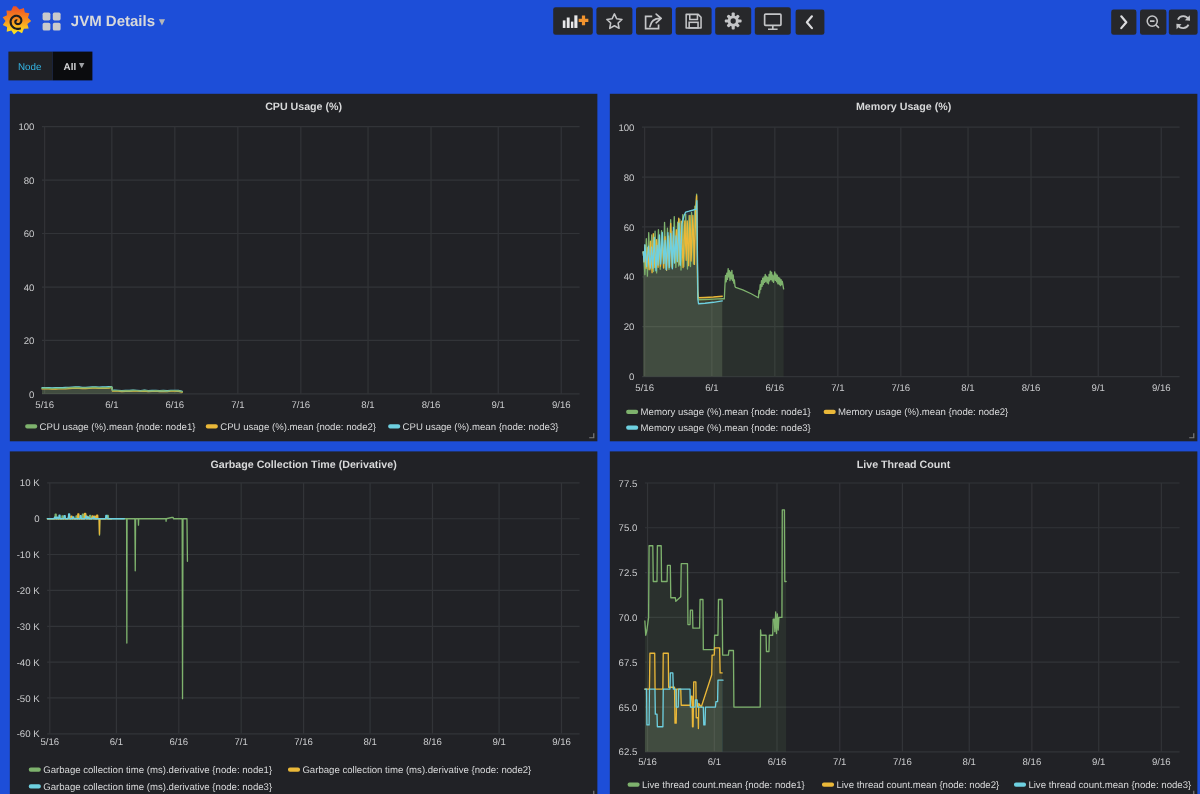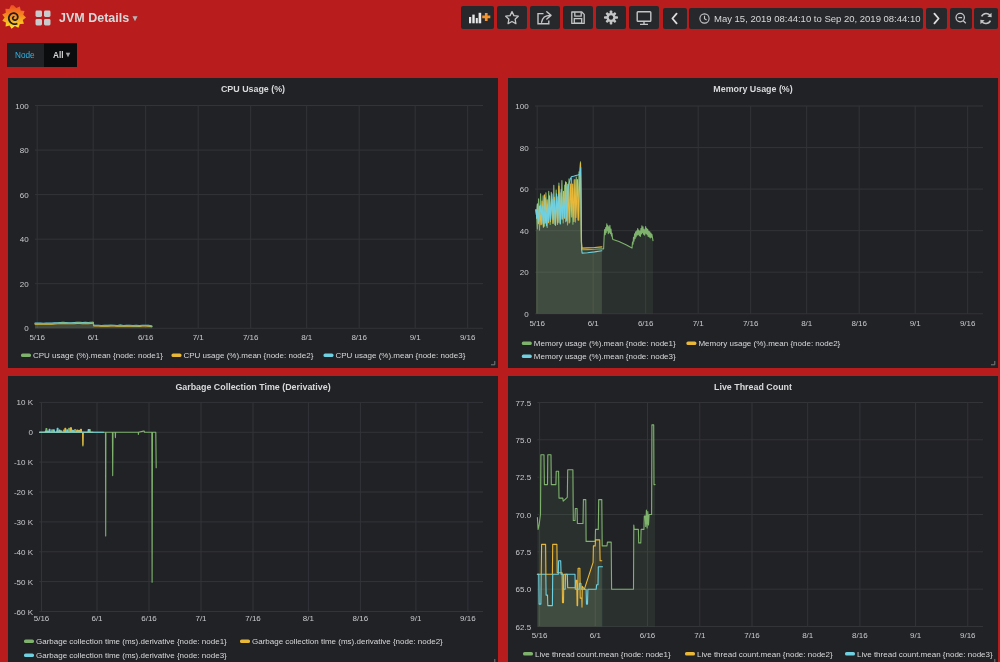--- a/index.html
+++ b/index.html
@@ -1,16 +1,16 @@
 <!DOCTYPE html>
 <html><head><meta charset="utf-8"><style>
 html,body{margin:0;padding:0;width:1000px;height:662px;background:#161719;overflow:hidden;font-family:"Liberation Sans",sans-serif;}
 *{box-sizing:border-box}
 </style></head><body>
-<div style="position:relative;width:1000px;height:662px;background:#b91c1c">
+<div style="position:relative;width:1000px;height:662px;background:#1d4ed8">
 <div style="position:absolute;left:0;top:0;width:1000px;height:36px">
 <svg style="position:absolute;left:2px;top:4px" width="24" height="27" viewBox="0 0 24 27">
 <defs>
           <linearGradient id="glg" x1="0" y1="0" x2="0" y2="1">
 <stop offset="0" stop-color="#ef4e24"></stop>
             <stop offset="0.5" stop-color="#f79220"></stop>
             <stop offset="1" stop-color="#fced22"></stop>
           </linearGradient>
         </defs>
 <path d="M11.5,1.2 L14.2,4.0 L17.9,2.6 L18.7,6.4 L22.5,7.0 L21.3,10.8 L24,13.6 L20.8,15.9 L21.9,19.8 L17.9,20.0 L16.4,23.8 L12.9,21.9 L9.6,24.8 L7.5,21.4 L3.6,22.4 L3.9,18.4 L0.3,16.8 L2.6,13.6 L0.2,10.4 L3.8,8.7 L3.4,4.7 L7.3,5.0 L9.0,1.3 Z" fill="url(#glg)"></path>
@@ -56,27 +56,20 @@
             <circle r="2.2" fill="#27282b"></circle>
           </g>
         </svg></div>
 <div style="position:absolute;left:629px;top:6px;width:30px;height:23px;background:#27282b;border-radius:2px"><svg width="30" height="23" viewBox="0 0 30 23">
           <rect x="8.2" y="5.8" width="13.6" height="9.4" rx="0.8" fill="none" stroke="#c4c5c7" stroke-width="1.4"></rect>
           <path d="M15,15.2 v2.6 M11,18.4 h8" stroke="#c4c5c7" stroke-width="1.4" fill="none"></path>
         </svg></div>
 <div style="position:absolute;left:663px;top:8px;width:24px;height:21px;background:#27282b;border-radius:2px"><svg width="24" height="21" viewBox="0 0 24 21">
           <path d="M13.6,5.6 L9.4,10.5 L13.6,15.4" fill="none" stroke="#dcdcde" stroke-width="1.8" stroke-linecap="round" stroke-linejoin="round"></path>
         </svg></div>
-<div style="position:absolute;left:689px;top:8px;width:234px;height:21px;background:#27282b;border-radius:2px">
-        <svg style="position:absolute;left:10px;top:5px" width="11" height="11" viewBox="0 0 11 11">
-          <circle cx="5.5" cy="5.5" r="4.6" fill="none" stroke="#c4c5c7" stroke-width="1.1"></circle>
-          <path d="M5.5,2.8 v2.9 l2.1,1.2" fill="none" stroke="#c4c5c7" stroke-width="1.1"></path>
-        </svg>
-        <div style="position:absolute;left:25px;top:5px;font-size:9.5px;color:#d8d9da;white-space:nowrap">May 15, 2019 08:44:10 to Sep 20, 2019 08:44:10</div>
-      </div>
 <div style="position:absolute;left:926px;top:8px;width:21px;height:21px;background:#27282b;border-radius:2px"><svg width="21" height="21" viewBox="0 0 21 21">
           <path d="M8.4,5.6 L12.6,10.5 L8.4,15.4" fill="none" stroke="#dcdcde" stroke-width="1.8" stroke-linecap="round" stroke-linejoin="round"></path>
         </svg></div>
 <div style="position:absolute;left:950px;top:8px;width:22px;height:21px;background:#27282b;border-radius:2px"><svg width="22" height="21" viewBox="0 0 22 21">
           <circle cx="10.2" cy="9.6" r="4.2" fill="none" stroke="#c4c5c7" stroke-width="1.3"></circle>
           <path d="M13.3,12.7 L15.8,15.2 M8.3,9.6 h3.8" stroke="#c4c5c7" stroke-width="1.3" fill="none"></path>
         </svg></div>
 <div style="position:absolute;left:974px;top:8px;width:24px;height:21px;background:#27282b;border-radius:2px"><svg width="24" height="21" viewBox="0 0 24 21">
           <path d="M7.6,8.4 A4.9,4.9 0 0,1 16.4,8.1" fill="none" stroke="#c4c5c7" stroke-width="1.5"></path>
           <path d="M17.5,4.7 l0.2,4.5 l-4.3,-0.4 Z" fill="#c4c5c7"></path>

